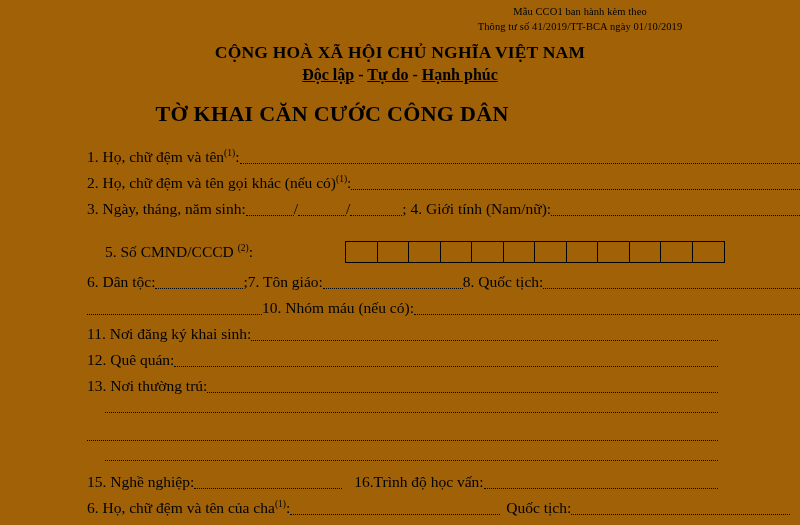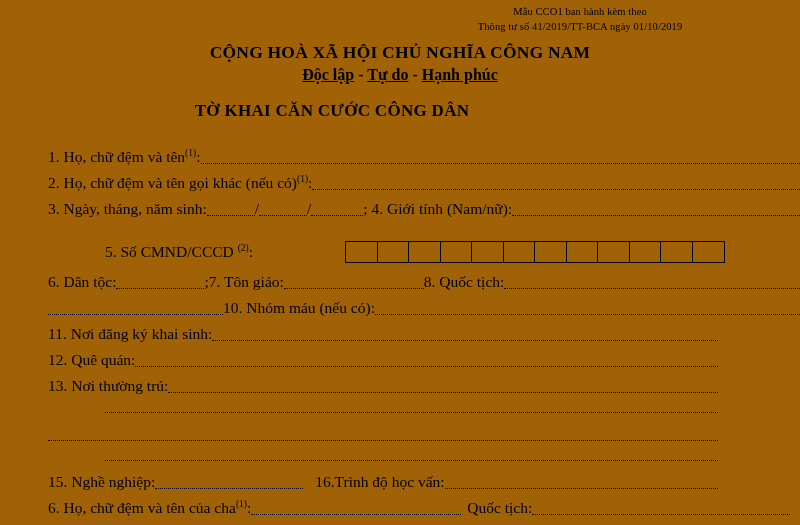--- a/index.html
+++ b/index.html
@@ -57,38 +57,38 @@
     margin-top: 1px;
   }
   .nation .l2 .u { text-decoration: underline; }
 
   .form-title {
     position: absolute;
     top: 101px;
     left: 0;
     width: 664px;
     text-align: center;
-    font-size: 17px;
+    font-size: 22px;
     font-weight: bold;
     letter-spacing: 0.3px;
   }
 
   
   .body {
     position: absolute;
     top: 142px;
     left: 0;
     width: 800px;
   }
   .row {
     position: relative;
     height: 26px;
     display: flex;
     align-items: flex-end;
-    padding-left: 48px;
+    padding-left: 87px;
     box-sizing: border-box;
     font-size: 15.5px;
     white-space: nowrap;
   }
   .lbl {
     display: inline-block;
     padding-bottom: 2px;
   }
   sup {
     font-size: 9.5px;
@@ -153,21 +153,21 @@
 <body>
 
 <div class="page">
 
   <div class="doc-ref">
     <div>Mẫu CCO1 ban hành kèm theo</div>
     <div>Thông tư số 41/2019/TT-BCA ngày  01/10/2019</div>
   </div>
 
   <div class="nation">
-    <div class="l1">CỘNG HOÀ XÃ HỘI CHỦ NGHĨA CÔNG NAM</div>
+    <div class="l1">CỘNG HOÀ XÃ HỘI CHỦ NGHĨA VIỆT NAM</div>
     <div class="l2">
       <span class="u">Độc lập</span><span> - </span><span class="u">Tự do</span><span> - </span><span class="u">Hạnh phúc</span>
     </div>
   </div>
 
   <div class="form-title">TỜ KHAI CĂN CƯỚC CÔNG DÂN</div>
 
   <div class="body">
 
     <div class="row">

